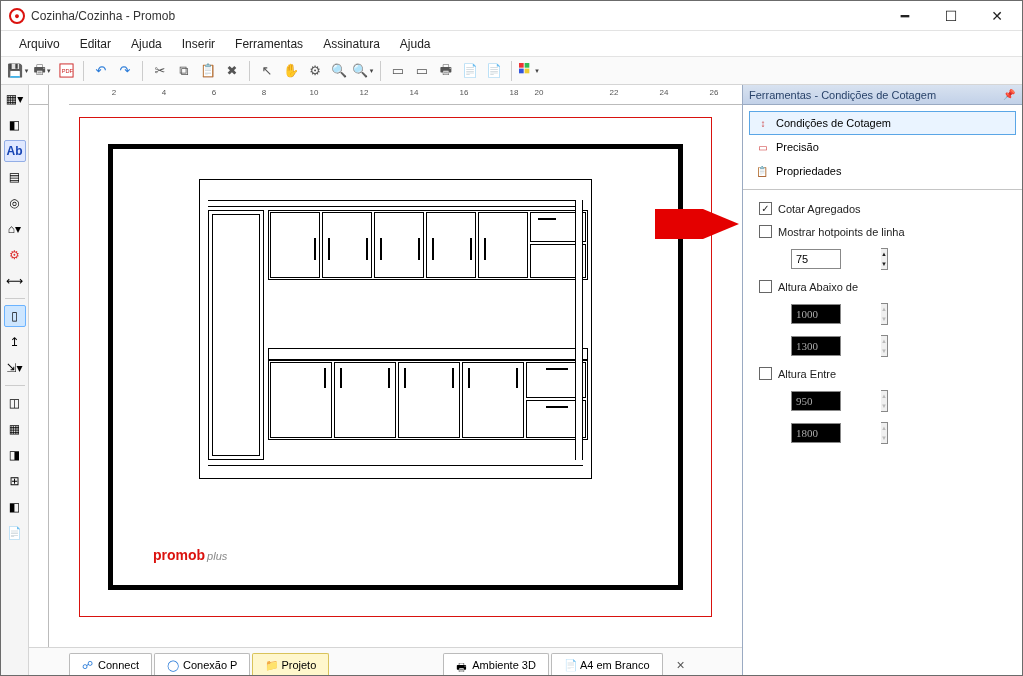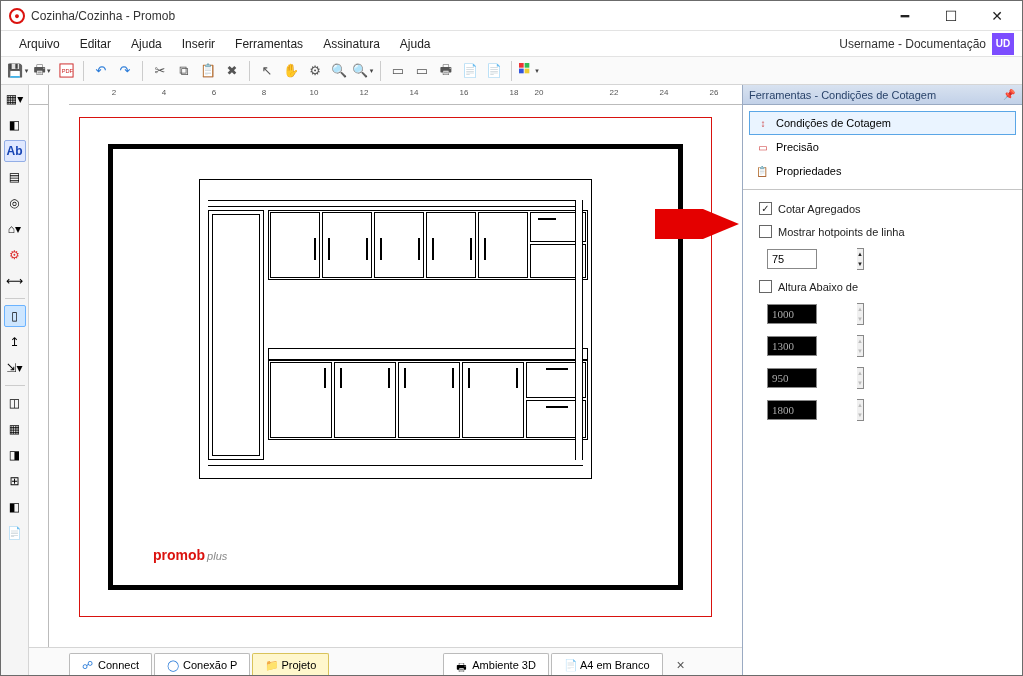--- a/index.html
+++ b/index.html
@@ -61,21 +61,21 @@
   .sec-item { display:flex; align-items:center; gap:6px; padding:4px 6px; font-size:11px; border:1px solid transparent; }
   .sec-item.sel { border:1px solid #5aa6e6; background:#eaf4ff;}
   .sec-ico { width:14px; height:14px; display:inline-flex; align-items:center; justify-content:center; font-size:10px;}
   .options { flex:1; padding:12px 16px 12px 16px; background:#fff; font-size:11px; display:flex; flex-direction:column; gap:10px; color:#222;}
   .opt-row { display:flex; align-items:center; gap:6px;}
   .checkbox { width:13px; height:13px; border:1px solid #666; background:#fff; display:inline-flex; align-items:center; justify-content:center; font-size:10px; color:#222;}
   .num-field { display:flex; align-items:center; width:72px;}
   .num-field input { width:50px; height:20px; font-size:11px; border:1px solid #888; padding:0 4px;}
   .num-field .spin { width:16px; display:flex; flex-direction:column; border:1px solid #888; border-left:none;}
   .num-field .spin div { height:10px; font-size:6px; display:flex; align-items:center; justify-content:center; background:#f0f0f0;}
-  .indent { margin-left:8px;gap:40px;}
+  .indent { margin-left:32px;gap:40px;}
   .disabled input { color:#aaa; background:#000000;font-family:Liberation Serif, serif;}
   .disabled .spin div { color:#bbb;}
 
   
   .arrow { position:absolute; left:655px; top:209px; width:86px; height:30px; z-index:200; pointer-events:none;}
 </style>
 </head>
 <body>
 
 <div class="window">
@@ -92,24 +92,20 @@
 
   <div class="menubar">
     <div class="menu">Arquivo</div>
     <div class="menu">Editar</div>
     <div class="menu">Ajuda</div>
     <div class="menu">Inserir</div>
     <div class="menu">Ferramentas</div>
     <div class="menu">Assinatura</div>
     <div class="menu">Ajuda</div>
     <div class="spacer"></div>
-    <div class="userblock">
-      <span>Username - Documentação</span>
-      <span class="ud-badge">UD</span>
-    </div>
   </div>
 
   <div class="toolbar">
     <div class="tbtn">💾<span class="drop">▾</span></div>
     <div class="tbtn">🖶<span class="drop">▾</span></div>
     <div class="tbtn">
         <svg viewBox="0 0 16 16">
           <rect x="1" y="1" width="14" height="14" fill="#fff" stroke="#c22"></rect>
           <text x="3" y="11" font-size="6" fill="#c22">PDF</text>
         </svg>
@@ -330,20 +326,24 @@
         </div>
 
         <div class="num-field indent disabled">
           <input value="1300" style="">
           <div class="spin">
               <div>▲</div>
               <div>▼</div>
             </div>
         </div>
 
+        <div class="opt-row">
+          <span class="checkbox"></span>
+          <span>Altura Entre</span>
+        </div>
         <div class="num-field indent disabled">
           <input value="950" style="">
           <div class="spin">
               <div>▲</div>
               <div>▼</div>
             </div>
         </div>
         <div class="num-field indent disabled">
           <input value="1800" style="">
           <div class="spin">

